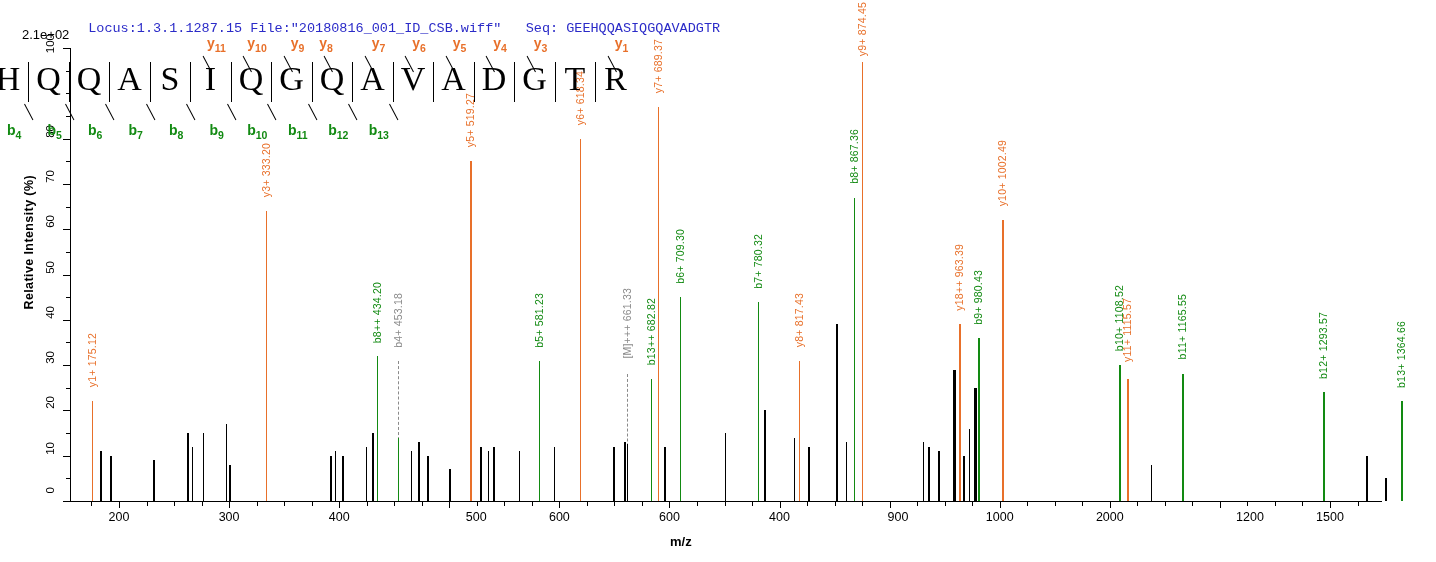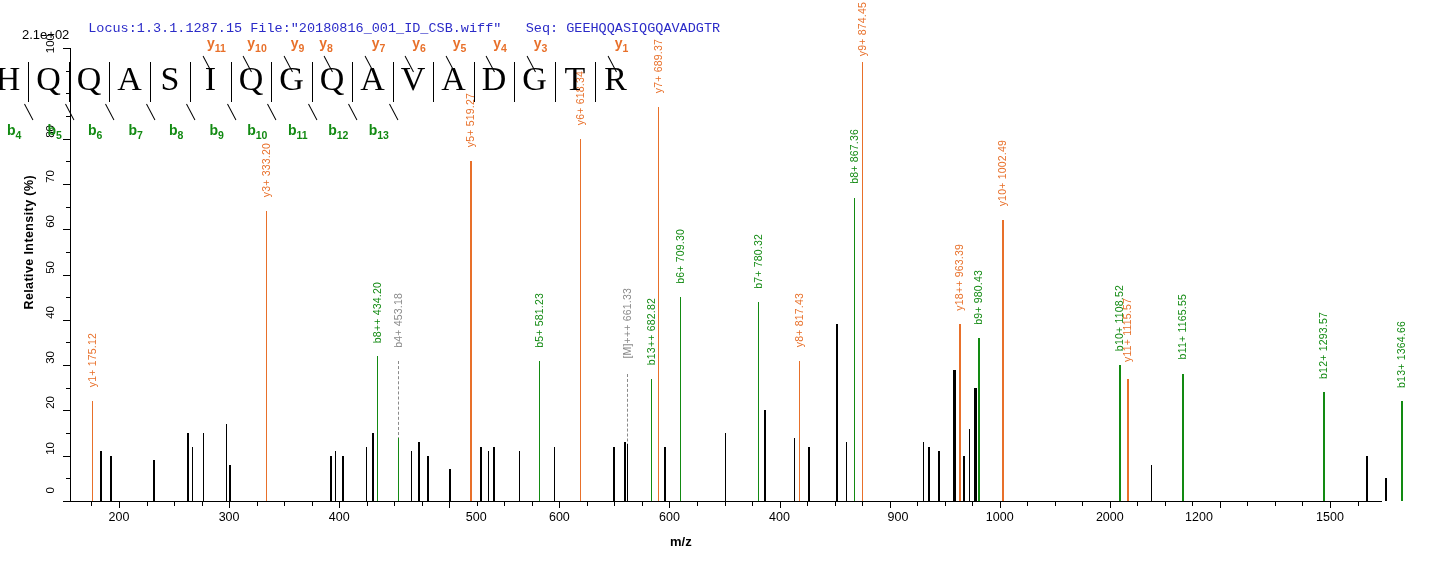--- a/index.html
+++ b/index.html
@@ -154,21 +154,21 @@
       <div class="xlabel" style="left: 119px;">200</div>
       <div class="xlabel" style="left: 229.091px;">300</div>
       <div class="xlabel" style="left: 339.182px;">400</div>
       <div class="xlabel" style="left: 449.273px; margin-left: 27px;">500</div>
       <div class="xlabel" style="left: 559.364px;">600</div>
       <div class="xlabel" style="left: 669.455px;">600</div>
       <div class="xlabel" style="left: 779.545px;">400</div>
       <div class="xlabel" style="left: 898px;">900</div>
       <div class="xlabel" style="left: 999.727px;">1000</div>
       <div class="xlabel" style="left: 1109.82px;">2000</div>
-      <div class="xlabel" style="left: 1199px;">1200</div>
+      <div class="xlabel" style="left: 1250px;">1200</div>
       <div class="xlabel" style="left: 1330px;">1500</div>
     </div>
 
   <div id="peaks-layer">
       <div class="peak" style="left: 100.285px; height: 49.83px; bottom: 61px; background: rgb(0, 0, 0);"></div>
       <div class="peak" style="left: 110.193px; height: 45.3px; bottom: 61px; background: rgb(0, 0, 0);"></div>
       <div class="peak" style="left: 153.128px; height: 40.77px; bottom: 61px; background: rgb(0, 0, 0);"></div>
       <div class="peak" style="left: 187.256px; height: 67.95px; bottom: 61px; background: rgb(0, 0, 0);"></div>
       <div class="peak" style="left: 191.66px; height: 54.36px; bottom: 61px; background: rgb(0, 0, 0);"></div>
       <div class="peak" style="left: 202.669px; height: 67.95px; bottom: 61px; background: rgb(0, 0, 0);"></div>

